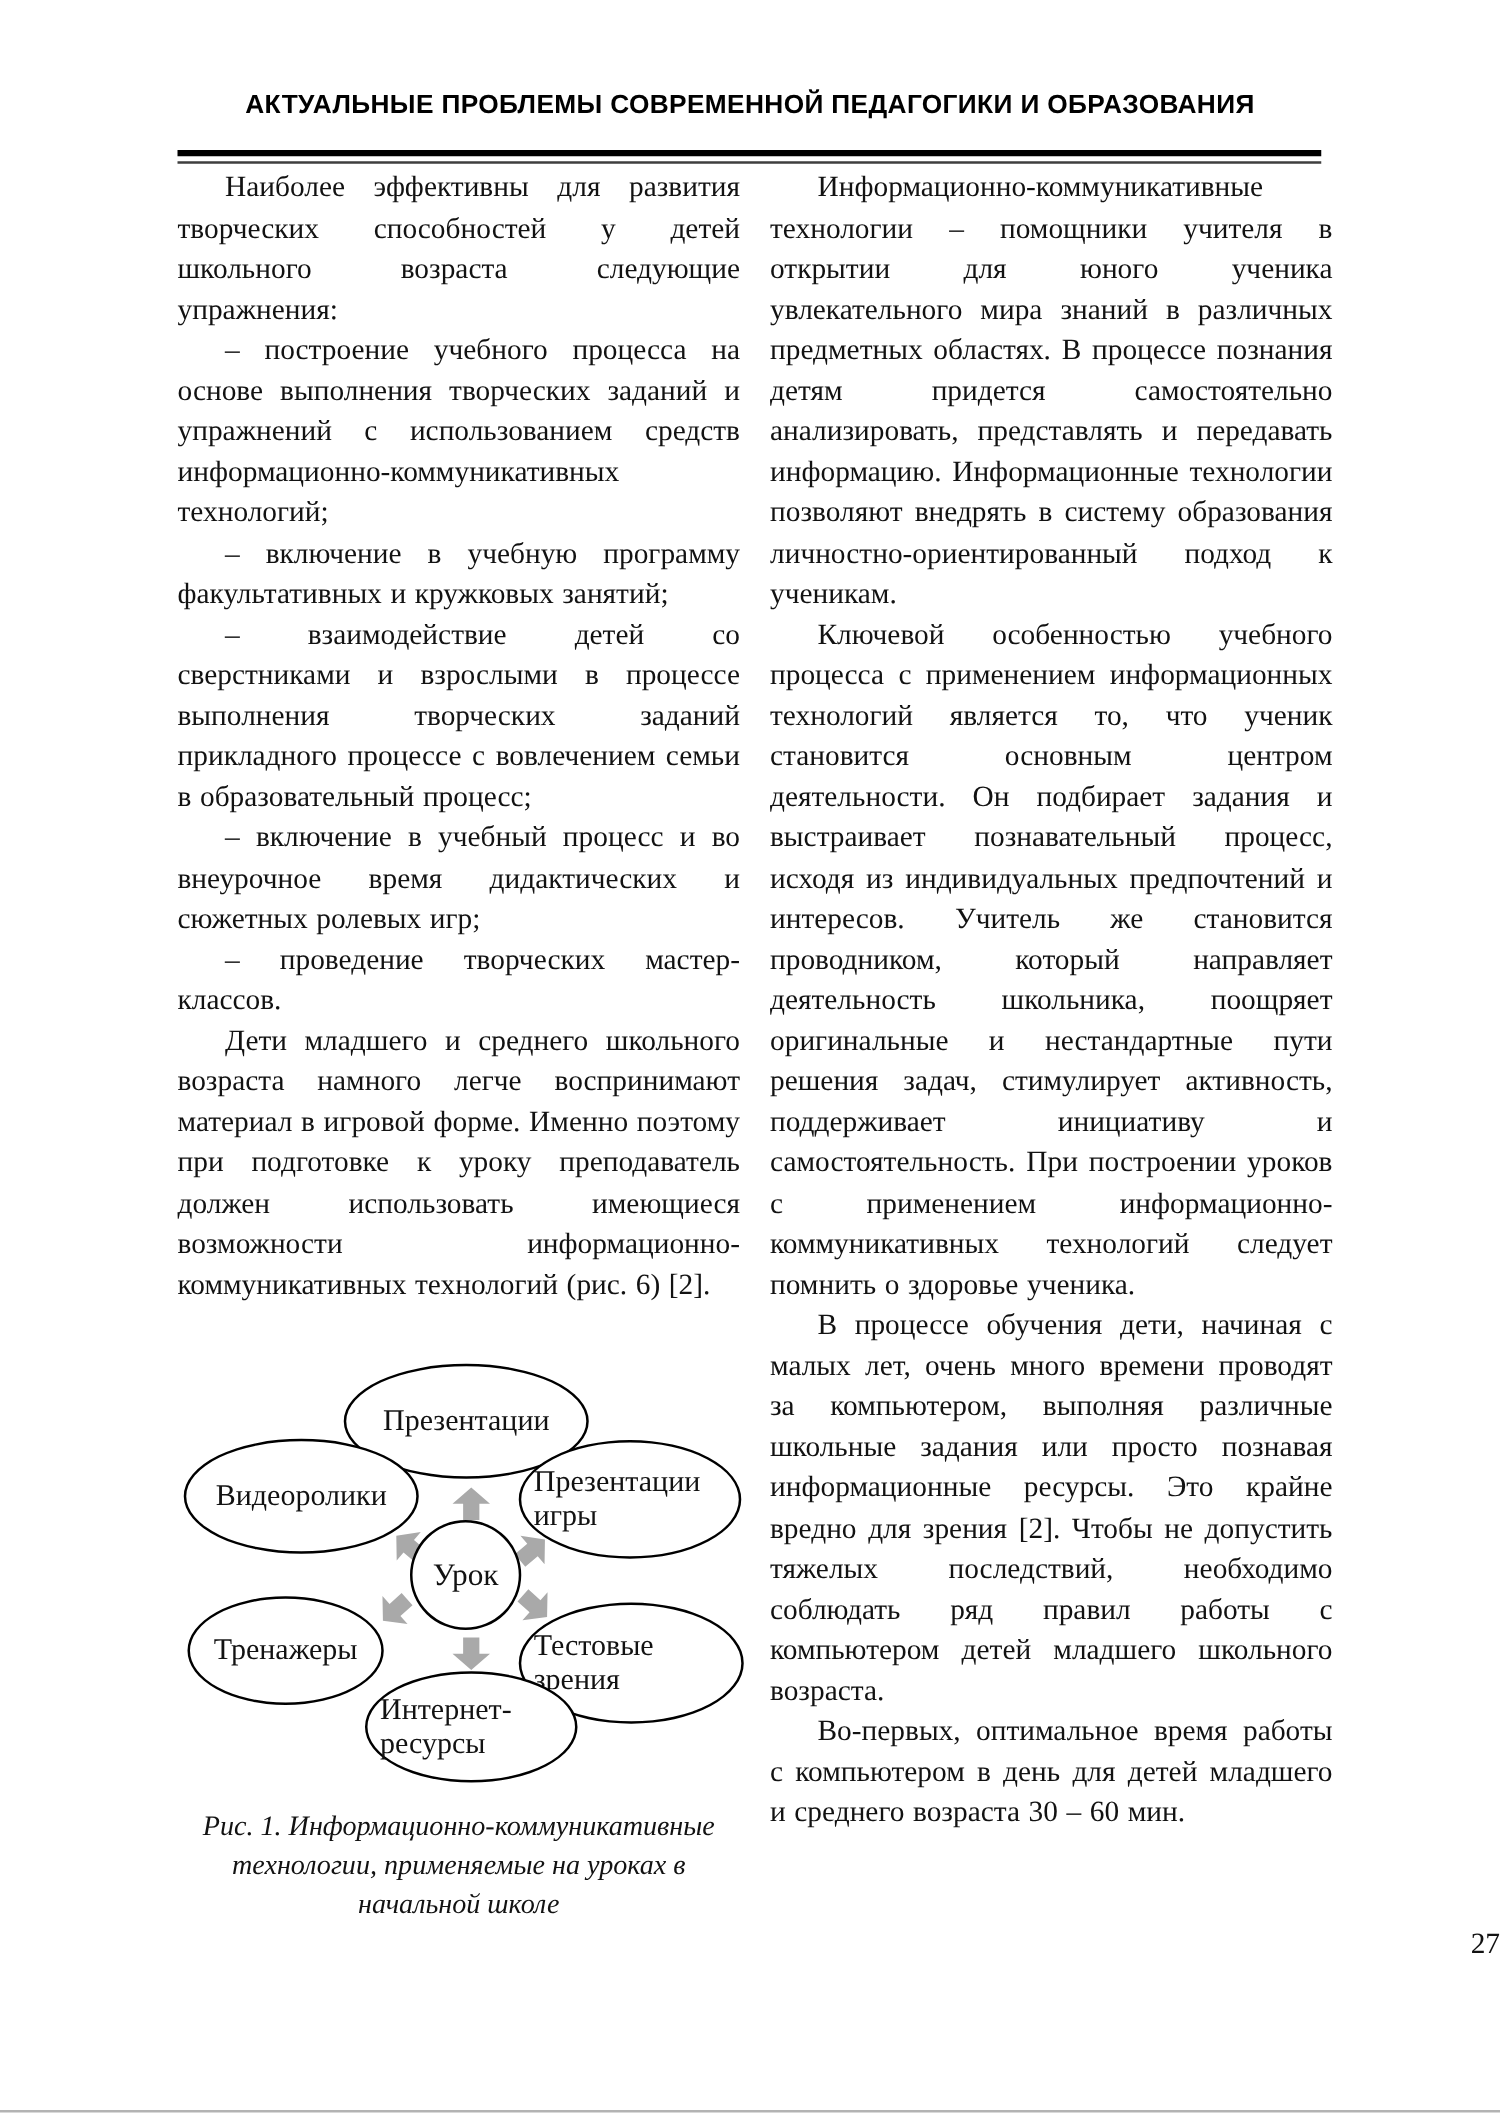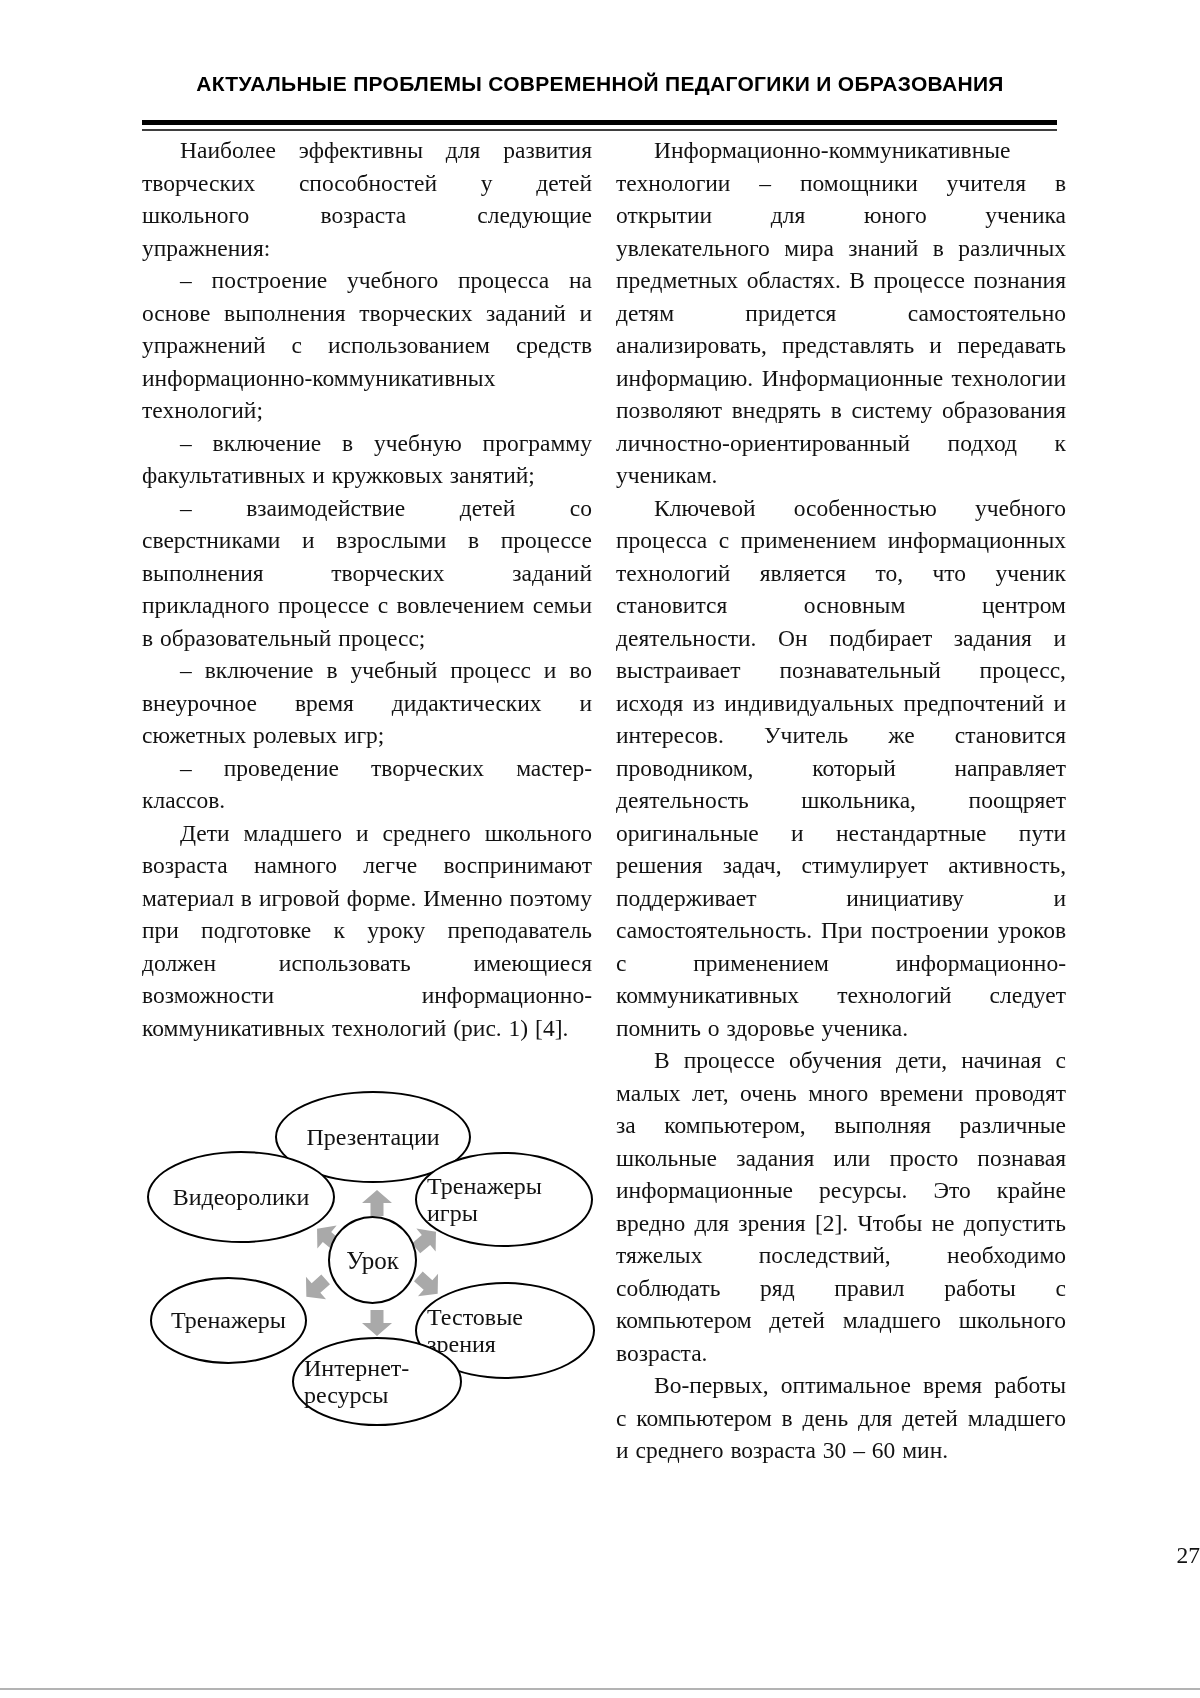--- a/index.html
+++ b/index.html
@@ -49,40 +49,41 @@
 
   <div class="columns">
 
     <div class="col">
       <p>Наиболее эффективны для развития творческих способностей у детей школьного возраста следующие упражнения:</p>
       <p>– построение учебного процесса на основе выполнения творческих заданий и упражнений с использованием средств информационно-коммуникативных технологий;</p>
       <p>– включение в учебную программу факультативных и кружковых занятий;</p>
       <p>– взаимодействие детей со сверстниками и взрослыми в процессе выполнения творческих заданий прикладного процессе с вовлечением семьи в образовательный процесс;</p>
       <p>– включение в учебный процесс и во внеурочное время дидактических и сюжетных ролевых игр;</p>
       <p>– проведение творческих мастер-классов.</p>
-      <p>Дети младшего и среднего школьного возраста намного легче воспринимают материал в игровой форме. Именно поэтому при подготовке к уроку преподаватель должен использовать имеющиеся возможности информационно-коммуникативных технологий (рис. 1) [4].</p>
+      <p>Дети младшего и среднего школьного возраста намного легче воспринимают материал в игровой форме. Именно поэтому при подготовке к уроку преподаватель должен использовать имеющиеся возможности информационно-коммуникативных технологий (рис. 6) [2].</p>
 
       <div class="figure">
         <svg class="arrows" width="458" height="345" viewBox="0 0 458 345">
           <path class="arrow" d="M -6.5 13 L -6.5 0 L -15 0 L 0 -13 L 15 0 L 6.5 0 L 6.5 13 Z" transform="translate(237,117)" fill="#a9a9a9"></path>
           <path class="arrow" d="M -6.5 13 L -6.5 0 L -15 0 L 0 -13 L 15 0 L 6.5 0 L 6.5 13 Z" transform="translate(187,151) rotate(-50)" fill="#a9a9a9"></path>
           <path class="arrow" d="M -6.5 13 L -6.5 0 L -15 0 L 0 -13 L 15 0 L 6.5 0 L 6.5 13 Z" transform="translate(286,154) rotate(50)" fill="#a9a9a9"></path>
           <path class="arrow" d="M -6.5 13 L -6.5 0 L -15 0 L 0 -13 L 15 0 L 6.5 0 L 6.5 13 Z" transform="translate(176,202) rotate(-132)" fill="#a9a9a9"></path>
           <path class="arrow" d="M -6.5 13 L -6.5 0 L -15 0 L 0 -13 L 15 0 L 6.5 0 L 6.5 13 Z" transform="translate(288,199) rotate(132)" fill="#a9a9a9"></path>
           <path class="arrow" d="M -6.5 13 L -6.5 0 L -15 0 L 0 -13 L 15 0 L 6.5 0 L 6.5 13 Z" transform="translate(237,237) rotate(180)" fill="#a9a9a9"></path>
         </svg>
         <div class="node n-presentations">Презентации</div>
         <div class="node n-videos">Видеоролики</div>
-        <div class="node n-logic">Тренажеры игры</div>
+        <div class="node n-logic">Презентации игры</div>
         <div class="node n-lesson">Урок</div>
         <div class="node n-trainers">Тренажеры</div>
         <div class="node n-tests">Тестовые зрения</div>
         <div class="node n-internet">Интернет-ресурсы</div>
       </div>
 
+      <div class="figure-caption">Рис. 1. Информационно-коммуникативные технологии, применяемые на уроках в начальной школе</div>
     </div>
 
     <div class="col">
       <p>Информационно-коммуникативные технологии – помощники учителя в открытии для юного ученика увлекательного мира знаний в различных предметных областях. В процессе познания детям придется самостоятельно анализировать, представлять и передавать информацию. Информационные технологии позволяют внедрять в систему образования личностно-ориентированный подход к ученикам.</p>
       <p>Ключевой особенностью учебного процесса с применением информационных технологий является то, что ученик становится основным центром деятельности. Он подбирает задания и выстраивает познавательный процесс, исходя из индивидуальных предпочтений и интересов. Учитель же становится проводником, который направляет деятельность школьника, поощряет оригинальные и нестандартные пути решения задач, стимулирует активность, поддерживает инициативу и самостоятельность. При построении уроков с применением информационно-коммуникативных технологий следует помнить о здоровье ученика.</p>
       <p>В процессе обучения дети, начиная с малых лет, очень много времени проводят за компьютером, выполняя различные школьные задания или просто познавая информационные ресурсы. Это крайне вредно для зрения [2]. Чтобы не допустить тяжелых последствий, необходимо соблюдать ряд правил работы с компьютером детей младшего школьного возраста.</p>
       <p>Во-первых, оптимальное время работы с компьютером в день для детей младшего и среднего возраста 30 – 60 мин.</p>
     </div>
 
   </div>

